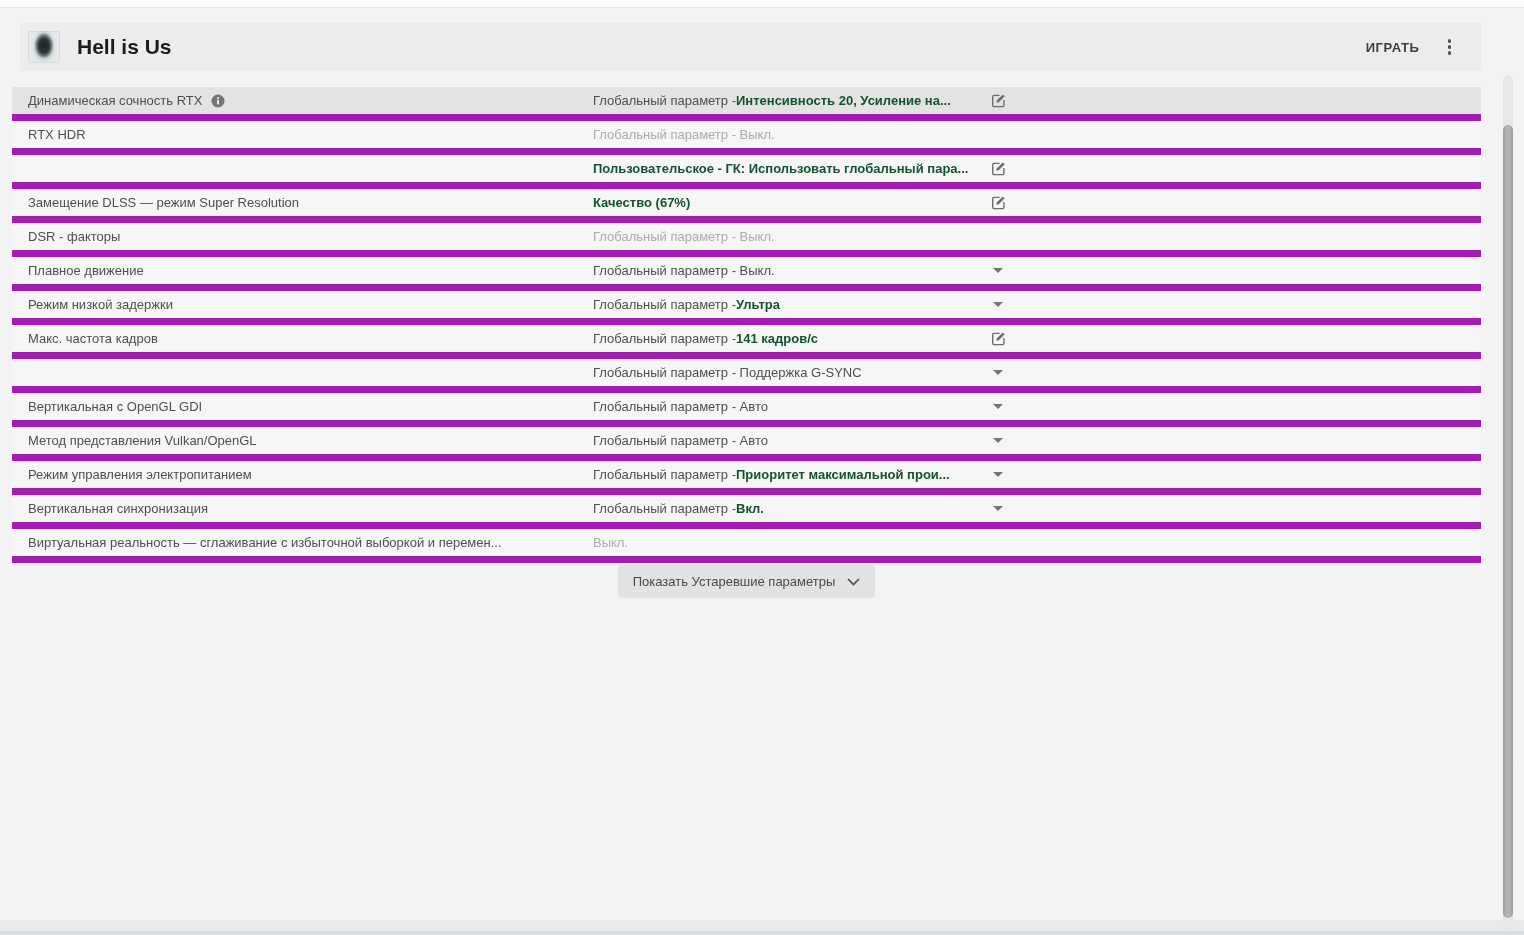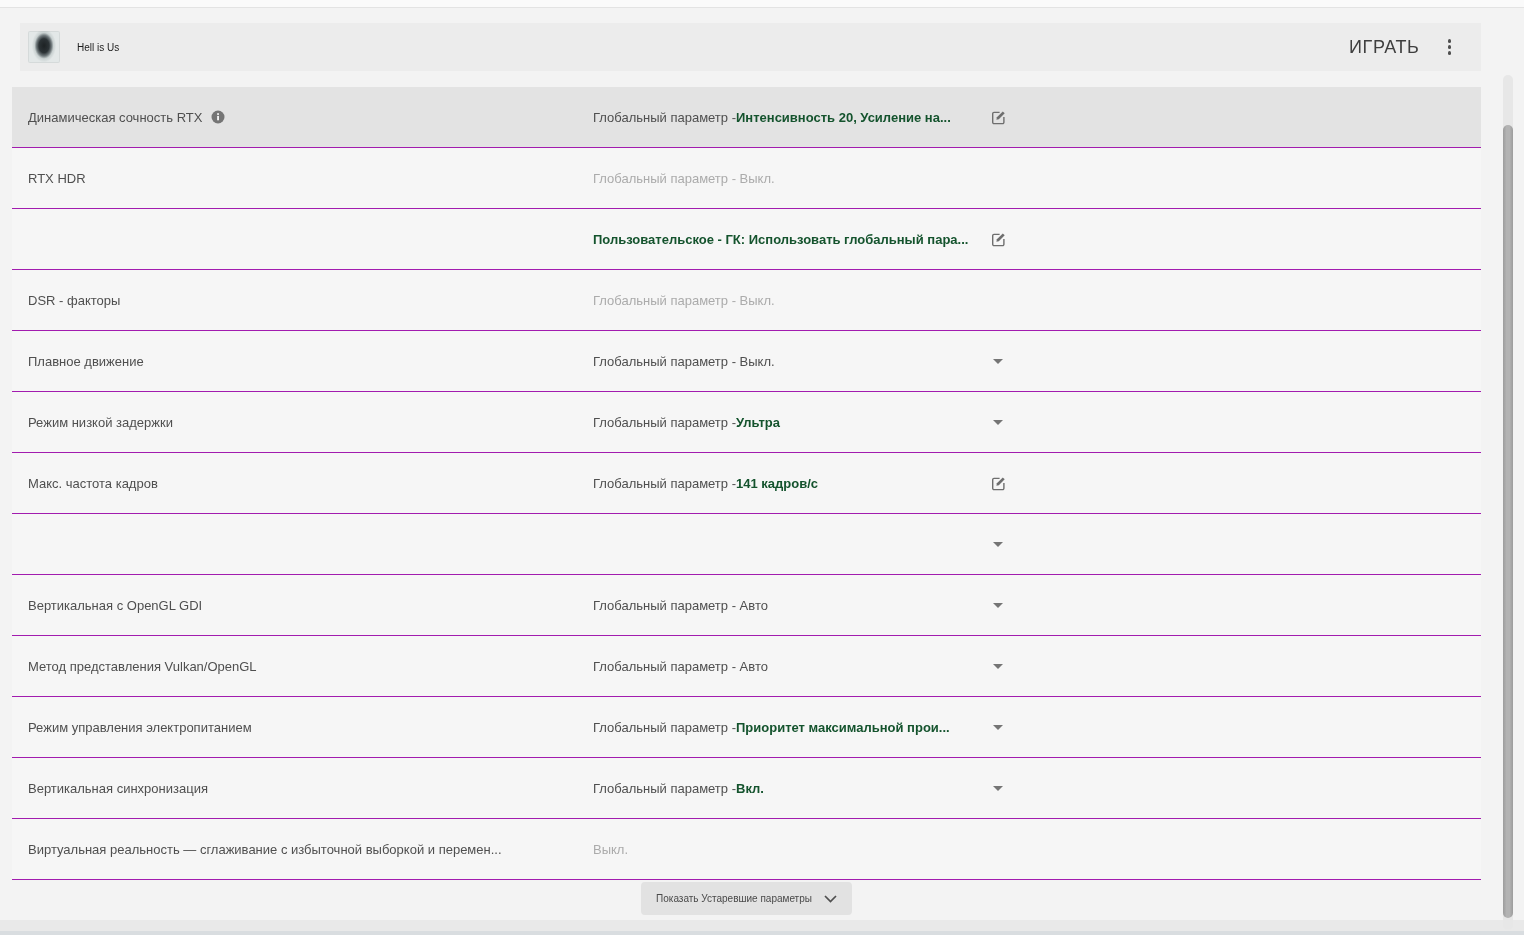--- a/index.html
+++ b/index.html
@@ -17,32 +17,32 @@
   .game-header {
     margin:15px 43px 0 20px; height:48px; background:#ececec;
     display:flex; align-items:center; padding:0 26px 0 8px;
   }
   .game-thumb {
     width:32px; height:32px; border-radius:2px; flex:0 0 auto;
     background:
       radial-gradient(ellipse 38% 52% at 50% 46%, #1d2224 0%, #2c3336 42%, #70797c 62%, #c9d1d1 78%, #e3e8e8 100%);
     box-shadow:0 0 0 1px rgba(0,0,0,0.06) inset;
   }
-  .game-title { margin-left:17px; font-size:10px; font-weight:400; color:#1c1c1c; }
+  .game-title { margin-left:17px; font-size:21px; font-weight:700; color:#1c1c1c; }
   .play-btn {
     margin-left:auto; background:none; border:none; cursor:pointer;
-    font-family:inherit; font-size:18px; font-weight:400; letter-spacing:0.6px; color:#3f3f3f;
+    font-family:inherit; font-size:13px; font-weight:700; letter-spacing:0.6px; color:#3f3f3f;
   }
   .kebab { margin-left:24px; display:flex; flex-direction:column; gap:2.5px; align-items:center;
     background:none; border:none; cursor:pointer; padding:4px; }
   .kebab i { width:3.5px; height:3.5px; border-radius:50%; background:#4f4f4f; display:block; }
 
   
   .settings-list { margin:16px 43px 0 12px; width:1469px; background:#f6f6f6; }
-  .row { position:relative; height:61px; border-bottom:1px solid #a21caf; background:#f6f6f6; }
+  .row { position:relative; height:34px; border-bottom:7px solid #a21caf; background:#f6f6f6; }
   .row.selected { background:#e3e3e3; }
   .row-label-wrap { position:absolute; left:16px; top:0; height:100%; display:flex; align-items:center; gap:9px; max-width:550px; }
   .row-label { color:#4f4f4f; white-space:nowrap; }
   .info { display:flex; align-items:center; cursor:pointer; }
   .row-value {
     position:absolute; left:581px; top:0; height:100%; width:388px;
     display:flex; align-items:center; white-space:nowrap; overflow:hidden; color:#4f4f4f;
   }
   .row-value .strong { font-weight:700; color:#14532d; }
   .row-value.muted, .row-value.muted .strong { color:#ababab; font-weight:400; }
@@ -50,21 +50,21 @@
     display:flex; align-items:center; justify-content:center; }
   .edit-btn { background:none; border:none; cursor:pointer; display:flex; align-items:center; padding:2px; }
   .dd { width:0; height:0; border-left:5px solid transparent; border-right:5px solid transparent;
     border-top:5px solid #757575; display:block; cursor:pointer; }
 
   
   .legacy-wrap { margin:2px 43px 0 12px; width:1469px; display:flex; justify-content:center; }
   .legacy-btn {
     height:33px; background:#e2e2e2; border:none; border-radius:4px; cursor:pointer;
     display:flex; align-items:center; gap:12px; padding:0 15px;
-    font-family:inherit; font-size:10px; color:#4a4a4a;
+    font-family:inherit; font-size:13px; color:#4a4a4a;
   }
 
   
   .bottom-strip { position:absolute; left:0; bottom:0; width:100%; height:15px; background:#e9e9e9; }
   .bottom-strip .edge { position:absolute; left:0; bottom:0; width:100%; height:4px; background:#d9dde0; }
 
   
   .scroll-track { position:absolute; top:75px; right:11px; width:10px; height:855px;
     background:#e7e7e7; border-radius:5px; }
   .scroll-thumb { position:absolute; top:50px; left:0; width:10px; height:793px;
@@ -137,80 +137,103 @@
         <svg width="17" height="17" viewBox="0 0 17 17" fill="none">
           <path d="M9.6 3.4 H4 a1.3 1.3 0 0 0 -1.3 1.3 v8.6 a1.3 1.3 0 0 0 1.3 1.3 h8.6 a1.3 1.3 0 0 0 1.3 -1.3 V8" stroke="#6e6e6e" stroke-width="1.4"></path>
           <path d="M6.9 8.3 L12.8 2.4 l1.9 1.9 L8.8 10.2 l-2.4 0.5 z" fill="#6e6e6e"></path>
         </svg>
       </button>
 
     </div>
   </div>
     <div class="row">
     <div class="row-label-wrap">
-      <span class="row-label">DSR - факторы</span>
-
-    </div>
-    <div class="row-value muted">
-        <span>Глобальный параметр - Выкл.</span>
-        <span class="strong"></span>
-      </div>
-    <div class="row-control">
-      
-      
-    </div>
-  </div>
-    <div class="row">
-    <div class="row-label-wrap">
-      <span class="row-label">Плавное движение</span>
-
-    </div>
-    <div class="row-value">
-        <span>Глобальный параметр - Выкл.</span>
-        <span class="strong"></span>
-      </div>
-    <div class="row-control">
-
-      <span class="dd"></span>
-    </div>
-  </div>
-    <div class="row">
-    <div class="row-label-wrap">
-      <span class="row-label">Режим низкой задержки</span>
-
-    </div>
-    <div class="row-value">
-        <span>Глобальный параметр - </span>
-        <span class="strong">Ультра</span>
-      </div>
-    <div class="row-control">
-
-      <span class="dd"></span>
-    </div>
-  </div>
-    <div class="row">
-    <div class="row-label-wrap">
-      <span class="row-label">Макс. частота кадров</span>
-
-    </div>
-    <div class="row-value">
-        <span>Глобальный параметр - </span>
-        <span class="strong">141 кадров/с</span>
+      <span class="row-label">Замещение DLSS — режим Super Resolution</span>
+
+    </div>
+    <div class="row-value">
+        <span></span>
+        <span class="strong">Качество (67%)</span>
       </div>
     <div class="row-control">
       <button class="edit-btn">
         <svg width="17" height="17" viewBox="0 0 17 17" fill="none">
           <path d="M9.6 3.4 H4 a1.3 1.3 0 0 0 -1.3 1.3 v8.6 a1.3 1.3 0 0 0 1.3 1.3 h8.6 a1.3 1.3 0 0 0 1.3 -1.3 V8" stroke="#6e6e6e" stroke-width="1.4"></path>
           <path d="M6.9 8.3 L12.8 2.4 l1.9 1.9 L8.8 10.2 l-2.4 0.5 z" fill="#6e6e6e"></path>
         </svg>
       </button>
 
     </div>
   </div>
     <div class="row">
+    <div class="row-label-wrap">
+      <span class="row-label">DSR - факторы</span>
+
+    </div>
+    <div class="row-value muted">
+        <span>Глобальный параметр - Выкл.</span>
+        <span class="strong"></span>
+      </div>
+    <div class="row-control">
+      
+      
+    </div>
+  </div>
+    <div class="row">
+    <div class="row-label-wrap">
+      <span class="row-label">Плавное движение</span>
+
+    </div>
+    <div class="row-value">
+        <span>Глобальный параметр - Выкл.</span>
+        <span class="strong"></span>
+      </div>
+    <div class="row-control">
+
+      <span class="dd"></span>
+    </div>
+  </div>
+    <div class="row">
+    <div class="row-label-wrap">
+      <span class="row-label">Режим низкой задержки</span>
+
+    </div>
+    <div class="row-value">
+        <span>Глобальный параметр - </span>
+        <span class="strong">Ультра</span>
+      </div>
+    <div class="row-control">
+
+      <span class="dd"></span>
+    </div>
+  </div>
+    <div class="row">
+    <div class="row-label-wrap">
+      <span class="row-label">Макс. частота кадров</span>
+
+    </div>
+    <div class="row-value">
+        <span>Глобальный параметр - </span>
+        <span class="strong">141 кадров/с</span>
+      </div>
+    <div class="row-control">
+      <button class="edit-btn">
+        <svg width="17" height="17" viewBox="0 0 17 17" fill="none">
+          <path d="M9.6 3.4 H4 a1.3 1.3 0 0 0 -1.3 1.3 v8.6 a1.3 1.3 0 0 0 1.3 1.3 h8.6 a1.3 1.3 0 0 0 1.3 -1.3 V8" stroke="#6e6e6e" stroke-width="1.4"></path>
+          <path d="M6.9 8.3 L12.8 2.4 l1.9 1.9 L8.8 10.2 l-2.4 0.5 z" fill="#6e6e6e"></path>
+        </svg>
+      </button>
+
+    </div>
+  </div>
+    <div class="row">
+    <div class="row-value">
+        <span>Глобальный параметр - Поддержка G-SYNC</span>
+        <span class="strong"></span>
+      </div>
     <div class="row-control">
 
       <span class="dd"></span>
     </div>
   </div>
     <div class="row">
     <div class="row-label-wrap">
       <span class="row-label">Вертикальная с OpenGL GDI</span>
 
     </div>

